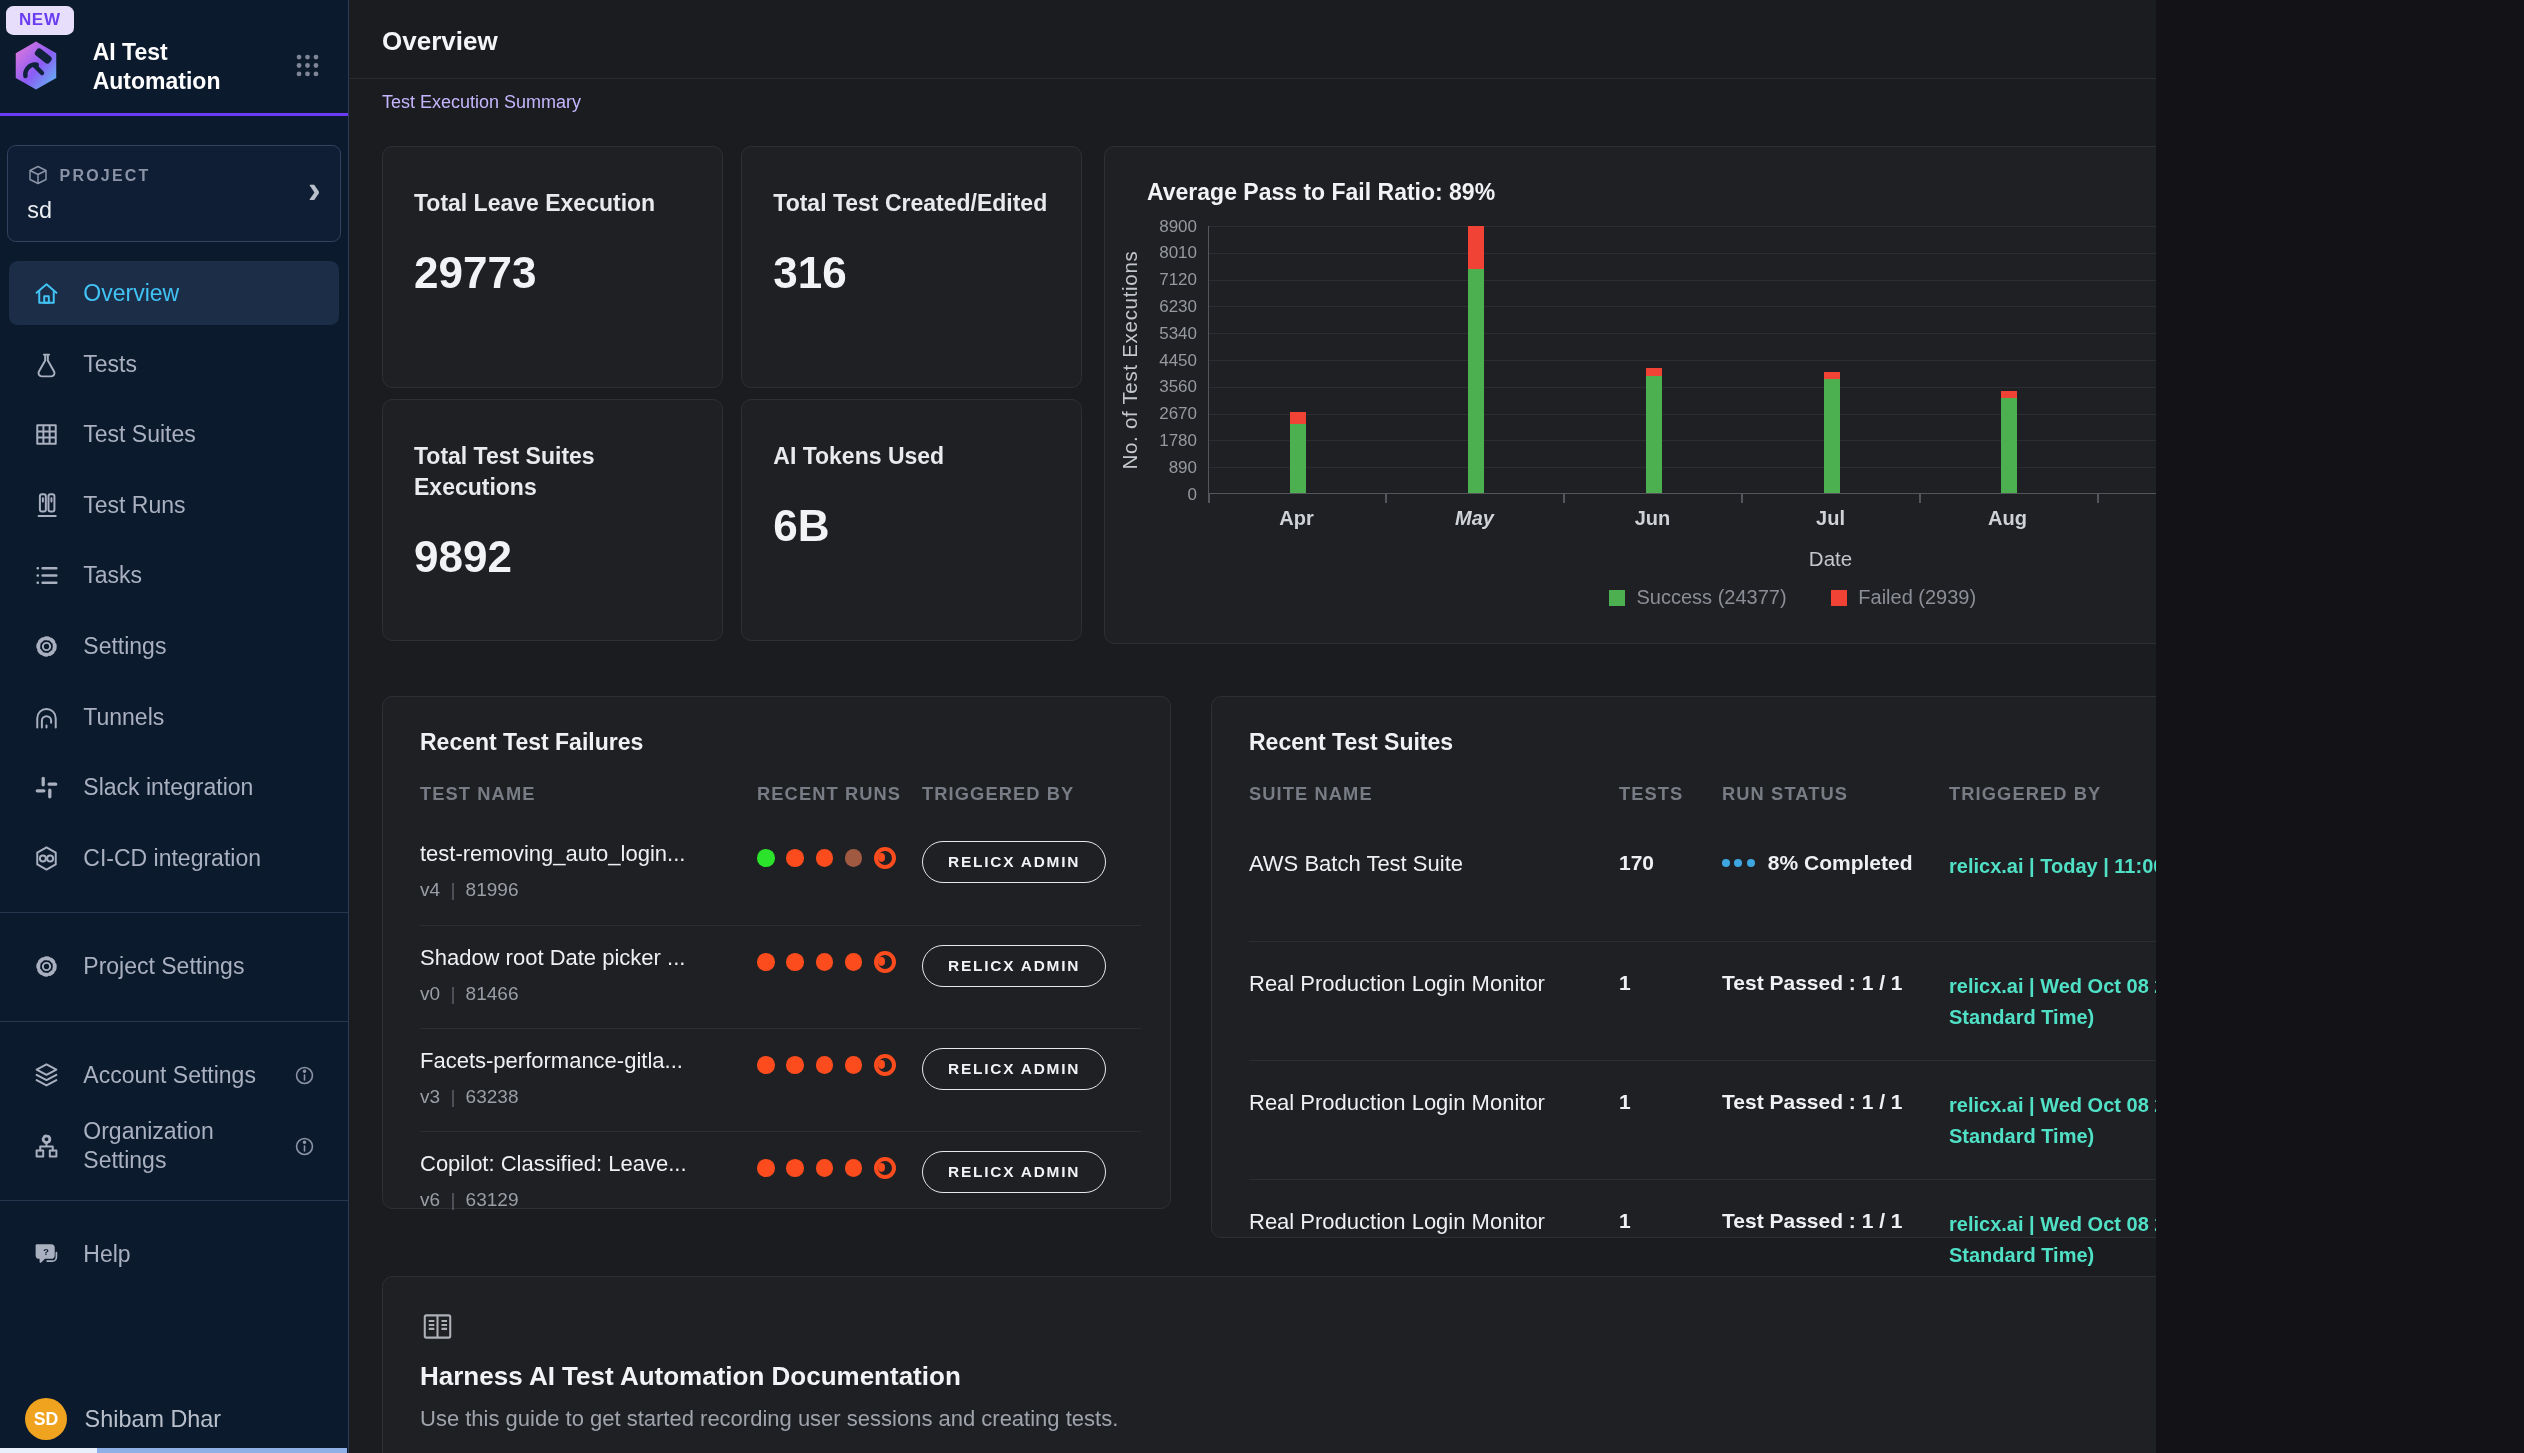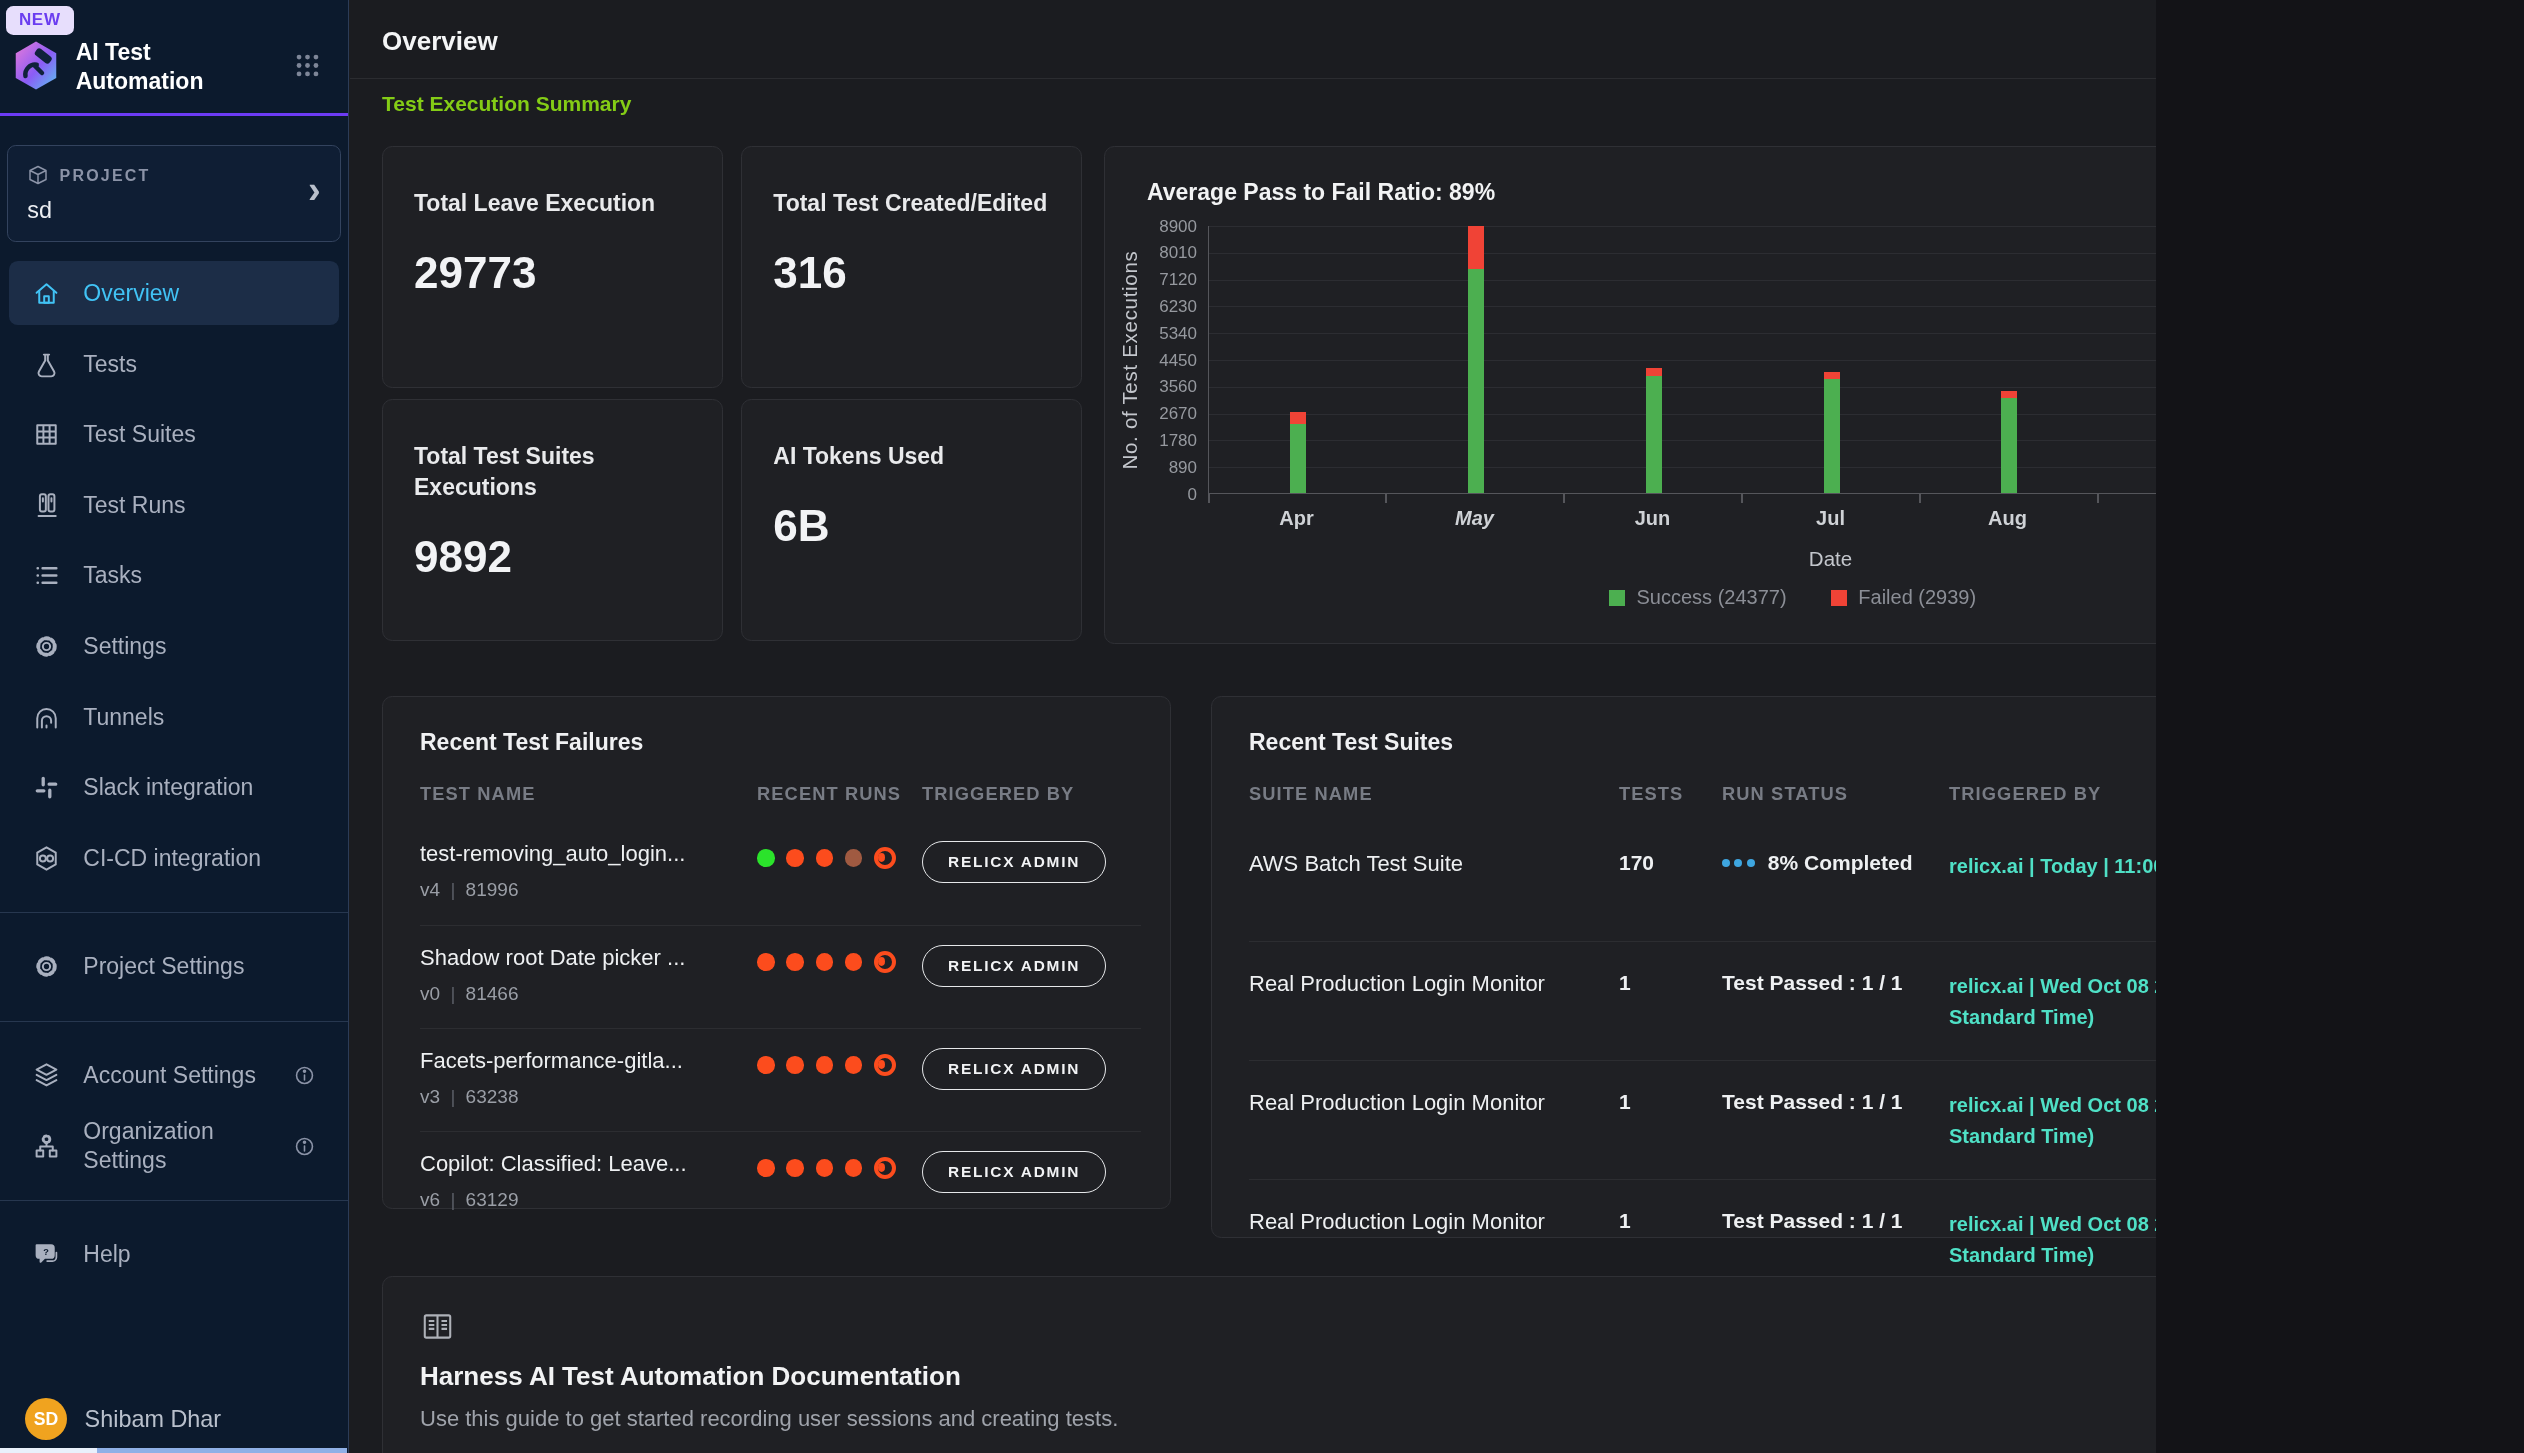--- a/index.html
+++ b/index.html
@@ -5,21 +5,21 @@
   html,body{margin:0;padding:0;background:#131317;}
   *{box-sizing:border-box;}
   .stage{position:relative;width:2156px;height:1453px;background:#1b1c20;
          font-family:"Liberation Sans", sans-serif;overflow:hidden;color:#e8e9ec;}
 
   
   .sidebar{position:absolute;left:0;top:0;width:349px;height:1453px;background:#0c1a2d;
            border-right:1.5px solid #2c3c57;}
   .new-badge{position:absolute;top:5.9px;left:5.9px;background:#e7defc;color:#6b3df0;
              font-size:17px;font-weight:bold;padding:4.4px 13px;border-radius:7.3px;letter-spacing:0.7px;}
-  .brand-row{display:flex;align-items:center;padding:38px 0 0 11.7px;gap:16px;}
+  .brand-row{display:flex;align-items:center;padding:38px 0 0 11.7px;gap:33px;}
   .brand-name{font-size:23px;line-height:28.6px;font-weight:bold;color:#ffffff;width:165px;}
   .grid-icon{margin-left:auto;margin-right:25px;color:#7e8698;}
   .accent-line{height:3.7px;background:#6d3bf5;margin-top:17.6px;}
   .project-box{margin:29px 7.3px 0 7.3px;border:0.7px solid #33435e;border-radius:8.8px;
                padding:17.6px 19px;position:relative;background:#0f1e34;cursor:pointer;}
   .project-label-row{display:flex;align-items:center;gap:10.3px;color:#8b93a7;}
   .project-label{font-size:16px;font-weight:bold;letter-spacing:2.2px;}
   .project-name{font-size:23.4px;color:#eceef2;margin-top:8.8px;}
   .project-chevron{position:absolute;right:19px;top:50%;transform:translateY(-58%);
                    font-size:38px;color:#b9c0cc;font-weight:bold;}
@@ -40,21 +40,21 @@
   .sidebar-hscroll .thumb{position:absolute;left:0;top:0;width:97px;height:5.1px;background:#e9f0fb;}
 
   
   .main{position:absolute;left:350px;top:0;width:2175px;height:1453px;}
   .topbar{position:absolute;left:0;top:0;width:100%;height:79px;border-bottom:0.7px solid #2b2c30;}
   .page-title{position:absolute;left:32px;top:26px;font-size:26px;font-weight:bold;color:#f4f5f6;}
   .range-select{position:absolute;right:45px;top:14.6px;width:246px;height:50px;
                 border:1.8px solid #1f9cf0;border-radius:7.3px;display:flex;align-items:center;
                 padding:0 17.6px;color:#c8cbd3;font-size:22px;background:#1b1c20;cursor:pointer;}
   .range-select .chev{margin-left:auto;color:#c8cbd3;display:flex;}
-  .section-title{position:absolute;left:32px;top:92px;font-size:21px;font-weight:bold;color:#84cc16;}
+  .section-title{position:absolute;left:32px;top:92px;font-size:18px;font-weight:normal;color:#c4b5fd;}
 
   .card{background:#1f2024;border:0.7px solid #2f3035;border-radius:10.3px;}
   .stats-grid{position:absolute;left:32px;top:146px;width:700px;height:498px;display:grid;
               grid-template-columns:341px 341px;grid-template-rows:242px 242px;gap:11px 18.3px;}
   .stat-card{padding:41px 31px;display:flex;flex-direction:column;}
   .stat-label{font-size:23px;font-weight:bold;color:#e9eaec;line-height:31px;}
   .stat-value{font-size:44px;font-weight:bold;color:#f2f3f5;margin-top:29px;}
 
   
   .chart-card{position:absolute;left:754px;top:146px;width:1377px;height:498px;}

